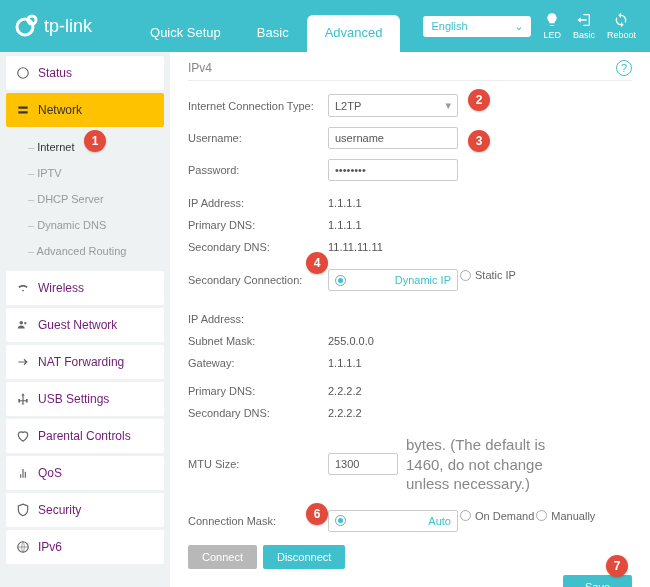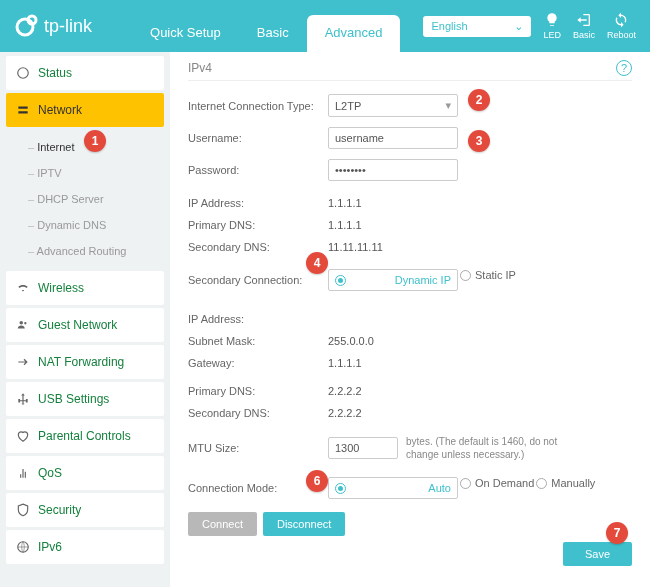--- a/index.html
+++ b/index.html
@@ -10,21 +10,21 @@
 .logo-circ svg{width:26px;height:26px}
 .tabs{display:flex;margin-left:40px;gap:0;height:100%;align-items:flex-end}
 .tab{padding:10px 18px 12px;color:#fff;font-size:13px;cursor:pointer;border-radius:6px 6px 0 0}
 .tab.active{background:#fff;color:#3fc0cc}
 .header-right{margin-left:auto;display:flex;align-items:center;gap:12px}
 .lang-select{background:#fff;border:none;border-radius:3px;padding:4px 8px;color:#3fc0cc;font-size:11px;width:108px;display:flex;justify-content:space-between;align-items:center}
 .hdr-ico{display:flex;flex-direction:column;align-items:center;color:#fff;font-size:9px;gap:2px;cursor:pointer}
 .hdr-ico svg{width:16px;height:16px;fill:#fff}
 .body{display:flex;height:535px}
 .sidebar{width:170px;background:#eef2f3;padding:4px 6px 0 6px;display:flex;flex-direction:column;gap:3px;overflow:hidden}
-.side-item{background:#fff;padding:10px 10px;display:flex;align-items:center;gap:8px;font-size:12px;color:#15803d;cursor:pointer;border-radius:2px}
+.side-item{background:#fff;padding:10px 10px;display:flex;align-items:center;gap:8px;font-size:12px;color:#701a75;cursor:pointer;border-radius:2px}
 .side-item.active{background:#ffc200;color:#333;font-weight:500}
 .side-item svg{width:14px;height:14px;fill:#666}
 .side-item.active svg{fill:#333}
 .sub{background:transparent;padding:4px 0 4px 12px}
 .sub-item{padding:7px 10px;font-size:11px;color:#999;cursor:pointer;position:relative}
 .sub-item.active{color:#333}
 .sub-item::before{content:"– ";color:#bbb}
 .content{flex:1;background:#fff;padding:8px 18px 10px 18px;overflow:auto;position:relative}
 .section-title{font-size:12px;color:#888;border-bottom:1px solid #eee;padding-bottom:4px;margin-bottom:8px;display:flex;justify-content:space-between;align-items:center}
 .help{color:#3fc0cc;border:1.5px solid #3fc0cc;border-radius:50%;width:16px;height:16px;display:flex;align-items:center;justify-content:center;font-size:11px;cursor:pointer}
@@ -33,21 +33,21 @@
 .row .val{color:#555}
 .inp,.sel{width:130px;padding:4px 6px;border:1px solid #ccc;border-radius:2px;font-size:11px;color:#555;background:#fff}
 .sel{display:flex;justify-content:space-between;align-items:center}
 .inp.err{border-color:#d94f55}
 .radios{display:flex;gap:2px;align-items:flex-start}
 .radio{display:flex;align-items:center;gap:4px;font-size:11px;cursor:pointer}
 .rdot{width:11px;height:11px;border:1px solid #aaa;border-radius:50%;display:flex;align-items:center;justify-content:center}
 .rdot.on{border-color:#3fc0cc}
 .rdot.on::after{content:"";width:5px;height:5px;background:#3fc0cc;border-radius:50%}
 .radio.sel{color:#3fc0cc}
-.note{font-size:10px;color:#888;margin-left:8px;max-width:180px;line-height:1.3}
+.note{font-size:15px;color:#888;margin-left:8px;max-width:180px;line-height:1.3}
 .btns{display:flex;gap:6px;margin-top:8px}
 .btn{padding:6px 14px;border:none;border-radius:2px;font-size:11px;color:#fff;cursor:pointer}
 .btn.gray{background:#b8b8b8}
 .btn.teal{background:#3fc0cc}
 .save-bar{position:absolute;bottom:8px;right:0;display:flex;justify-content:flex-end}
 .btn.save{background:#3fc0cc;padding:6px 22px}
 .callout{position:absolute;width:22px;height:22px;background:#e44a3c;border-radius:50%;color:#fff;font-weight:bold;font-size:12px;display:flex;align-items:center;justify-content:center;z-index:50;box-shadow:0 1px 2px rgba(0,0,0,.2)}
 .gap{height:6px}
 </style>
 </head>
@@ -251,21 +251,21 @@
     <div class="gap"></div>
 
     <div class="row">
       <span class="lbl">MTU Size:</span>
       <input class="inp" style="width: 70px;" value="1300">
       <span class="note">bytes. (The default is 1460, do not change unless necessary.)</span>
     </div>
     <div class="gap"></div>
 
     <div class="row" style="position:relative">
-      <span class="lbl">Connection Mode:</span>
+      <span class="lbl">Connection Mask:</span>
       <div class="callout" style="left:118px;top:-2px">6</div>
       <div class="radios">
         <label class="radio sel">
             <span class="rdot on"></span>
             <span>Auto</span>
           </label>
         <label class="radio">
             <span class="rdot"></span>
             <span>On Demand</span>
           </label>

